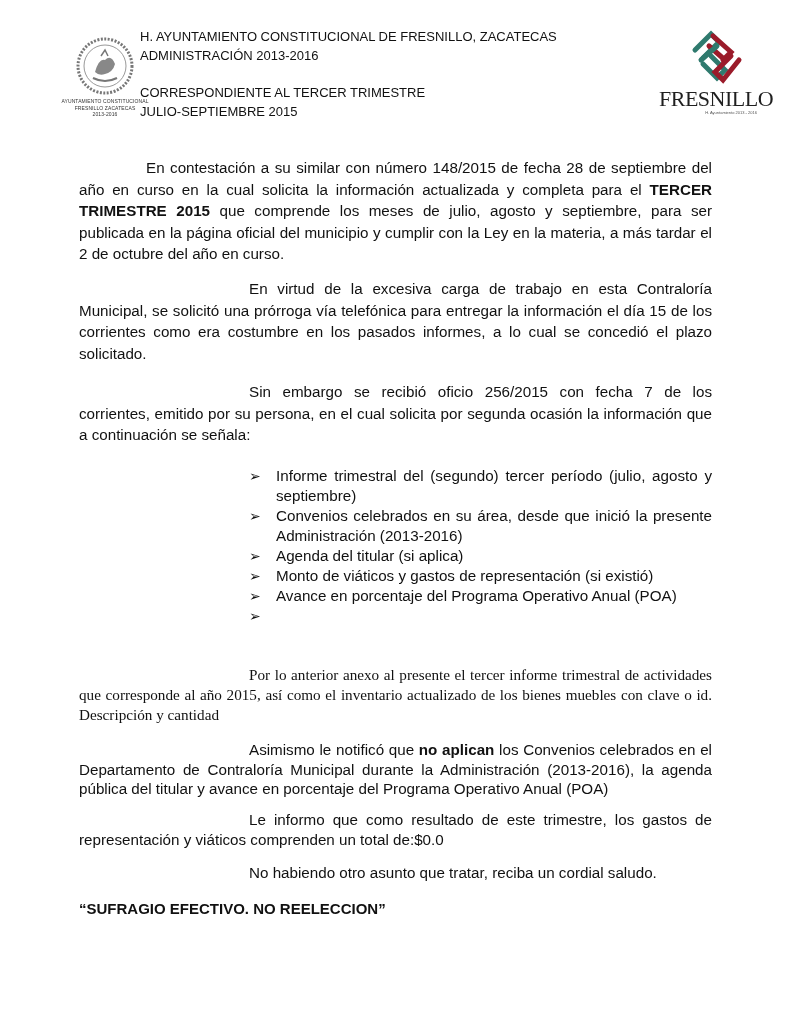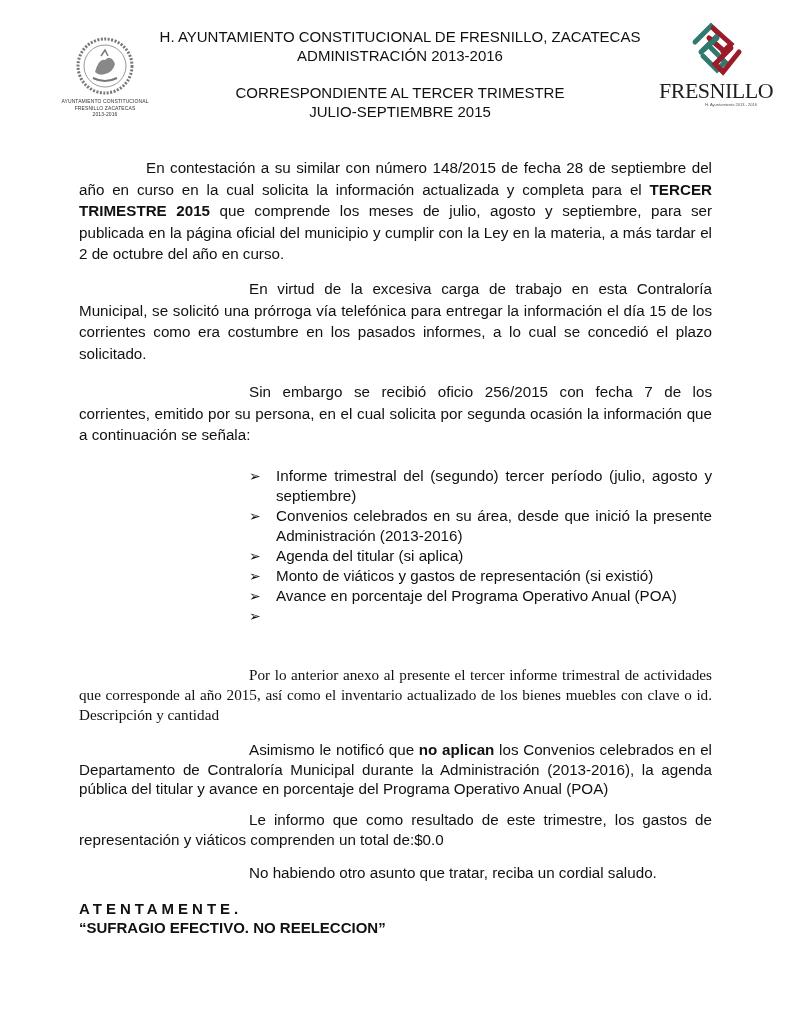--- a/index.html
+++ b/index.html
@@ -1,25 +1,25 @@
 <!DOCTYPE html>
 <html><head>
   <meta charset="utf-8">
   <style>
     html, body { margin: 0; padding: 0; background: #ffffff; }
     body { width: 791px; height: 1024px; position: relative; overflow: hidden;
            font-family: "Liberation Sans", sans-serif; color: #111; }
     .seal { position: absolute; left: 50px; top: 36px; width: 110px; text-align: center; }
     .seal svg { display: block; margin: 0 auto; }
     .seal-caption { font-size: 5px; line-height: 6.5px; color: #333; margin-top: 2px; letter-spacing: 0.1px; }
-    .logo { position: absolute; left: 656px; top: 22px; width: 120px; text-align: center; }
+    .logo { position: absolute; left: 656px; top: 30px; width: 120px; text-align: center; }
     .logo svg { display: block; margin: 0 auto; }
     .logo-word { font-family: "Liberation Serif", serif; font-size: 22px; color: #1f1f1f; margin-top: -2px; letter-spacing: -0.5px; }
     .logo-sub { font-size: 4px; color: #555; margin-top: -2px; padding-left: 30px; }
-    .header { position: absolute; left: 140px; top: 27px; width: 520px; text-align: center; font-size: 15px; line-height: 19px; }
+    .header { position: absolute; left: 140px; top: 27px; width: 520px; font-size: 13px; line-height: 19px; }
     .header .gap { height: 18px; }
     .p { position: absolute; left: 79px; width: 633px; font-size: 15.2px; line-height: 21.5px; text-align: justify; }
     .p .indent1 { display: inline-block; width: 67px; }
     .p .indent2 { display: inline-block; width: 170px; }
     .bullets { position: absolute; left: 249px; top: 466px; width: 463px; font-size: 15.2px; line-height: 20px; margin: 0; padding: 0; list-style: none; }
     .bullets li { position: relative; padding-left: 27px; text-align: justify; }
     .bullets li .arrow { position: absolute; left: 0; top: 0; font-size: 14px; }
     .closing { position: absolute; left: 79px; top: 899px; font-size: 15px; font-weight: bold; line-height: 19px; }
     .closing .spaced { letter-spacing: 4px; }
     b { font-weight: bold; }
@@ -96,15 +96,14 @@
 
 <div class="p" style="top:810px; line-height:20px;">
   <span class="indent2"></span><span>Le informo que como resultado de este trimestre, los gastos de representación y viáticos comprenden un total de:$0.0</span>
 </div>
 
 <div class="p" style="top:862px;">
   <span class="indent2"></span><span>No habiendo otro asunto que tratar, reciba un cordial saludo.</span>
 </div>
 
 <div class="closing">
-  <div class="spaced">ATENTAMENTE.</div>
   <div>“SUFRAGIO EFECTIVO. NO REELECCION”</div>
 </div>
 
 </body></html>

